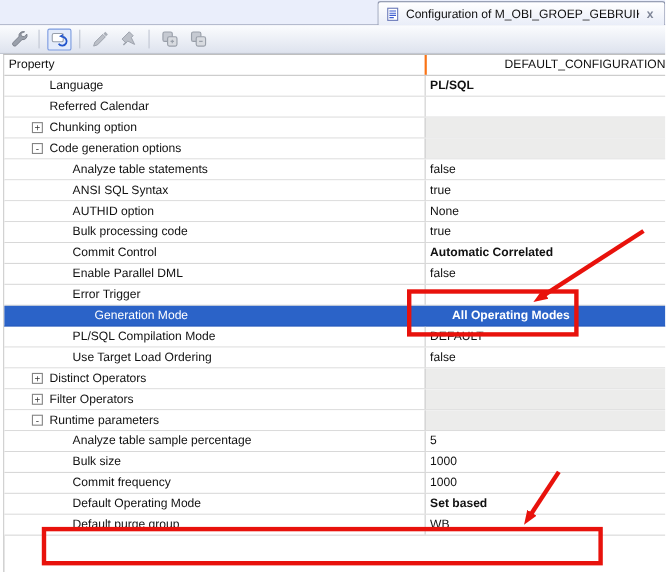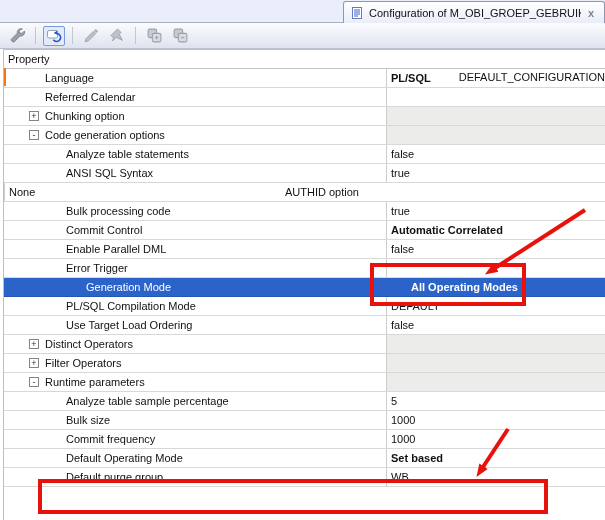--- a/index.html
+++ b/index.html
@@ -24,21 +24,21 @@
              border-bottom:1px solid #bcc2cf;
              display:flex; align-items:center; padding-left:6px; gap:4px; }
   .tbtn { width:22px; height:20px; display:flex; align-items:center; justify-content:center;
           border:1px solid transparent; border-radius:2px; }
   .tbtn.active { border:1px solid #7a9ae0; background:#e3ebfa; }
   .tsep { width:1px; height:17px; background:#c0c6d2; margin:0 3px; }
 
   
   .table { position:absolute; left:3px; top:49px; right:0; bottom:0;
            border-left:1px solid #bfbfbf; border-top:1px solid #bfbfbf; }
-  .thead { display:flex; height:19px; border-bottom:1px solid #c3c3c3; background:#fff;flex-direction:column; }
+  .thead { display:flex; height:19px; border-bottom:1px solid #c3c3c3; background:#fff; }
   .th { line-height:18px; }
   .th.prop { width:382px; padding-left:4px; }
   .th.val  { flex:1; padding-left:4px; border-left:2px solid #f97316;text-align:right; }
 
   .row { display:flex; height:19px; border-bottom:1px solid #d8d8d8; background:#fff; }
   .cell { line-height:18px; white-space:nowrap; overflow:hidden; }
   .cell.prop { width:382px; display:flex; align-items:center; }
   .cell.val  { flex:1; padding-left:4px; border-left:1px solid #cdcdcd; }
   .cell.val.bold { font-weight:bold; }
   .row.group .cell.val { background:#ececeb; }
@@ -161,24 +161,24 @@
           </div>
           <div class="cell val">false</div>
         </div>
         <div class="row">
           <div class="cell prop">
             <span class="lab ind2">ANSI SQL Syntax</span>
           </div>
           <div class="cell val">true</div>
         </div>
         <div class="row">
+          <div class="cell prop">
+            <span class="lab ind2">AUTHID option</span>
+          </div>
           <div class="cell val">None</div>
-          <div class="cell prop">
-            <span class="lab ind2">AUTHID option</span>
-          </div>
         </div>
         <div class="row">
           <div class="cell prop">
             <span class="lab ind2">Bulk processing code</span>
           </div>
           <div class="cell val">true</div>
         </div>
         <div class="row">
           <div class="cell prop">
             <span class="lab ind2">Commit Control</span>

